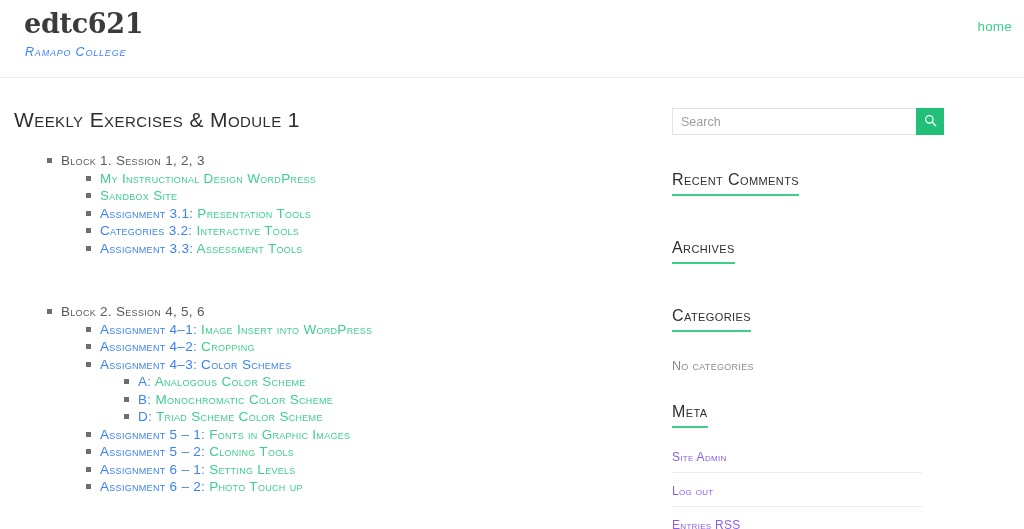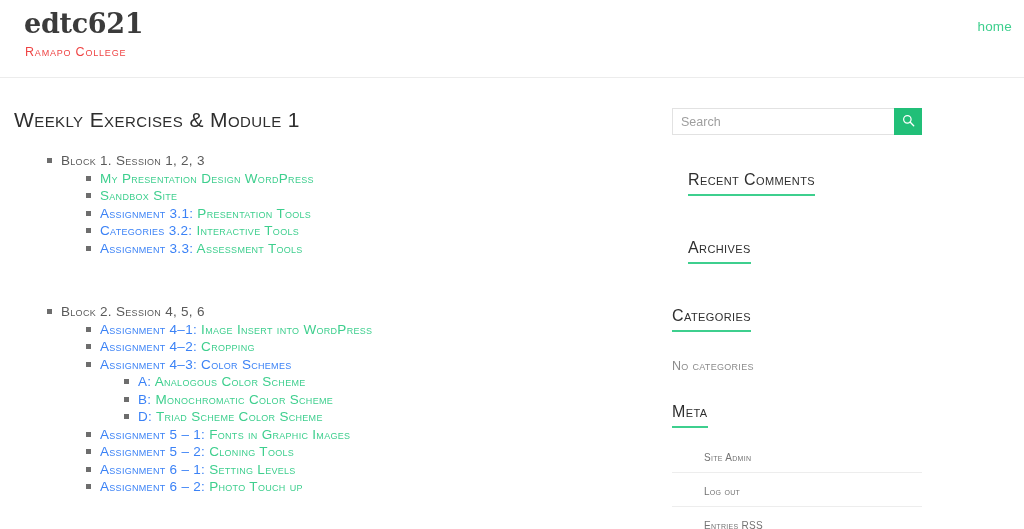--- a/index.html
+++ b/index.html
@@ -33,22 +33,23 @@
     font-size: 27px;
     letter-spacing: -0.3px;
     color: #3b3b3b;
     line-height: 1.15;
   }
   .site-tagline {
     margin: 6px 0 0 1px;
     font-size: 12.5px;
     font-variant: small-caps;
     letter-spacing: 0.8px;
-    color: #ef4444;
+    color: #3b82f6;
     font-weight: normal;
+    font-style: italic;
   }
   .site-nav {
     position: absolute;
     right: 12px;
     top: 17px;
   }
   .nav-link {
     font-size: 13.5px;
     color: #3ecf8e;
     text-decoration: none;
@@ -116,21 +117,21 @@
     color: #3ecf8e;
     text-decoration: none;
   }
   .li-row .plain { color: #3b82f6; }
   .block-gap { height: 46px; }
 
   
   .search-form {
     position: relative;
     display: flex;
-    width: 250px;
+    width: 272px;
     height: 27px;
     margin-bottom: 36px;
   }
   .search-input {
     flex: 1;
     height: 27px;
     border: 1px solid #e2e2e2;
     border-right: none;
     background: #fff;
     padding: 0 8px;
@@ -186,51 +187,50 @@
     margin: 6px 0 0 0;
     padding: 0;
     width: 250px;
   }
   ul.widget-list li {
     border-top: 1px solid #ededed;
     padding: 8px 0 7px 0;
   }
   ul.widget-list li:first-child { border-top: none; padding-top: 6px; }
   ul.widget-list a {
-    font-size: 10px;
+    font-size: 12px;
     font-variant: small-caps;
     letter-spacing: 0.3px;
-    color: #737373;
+    color: #8b5cf6;
     text-decoration: none;
-    margin-left: 32px;
   }
   ul.widget-list a.underlined { text-decoration: underline; }
 
-  .widget-gap-lg { margin-bottom: 36px; margin-left: 16px; }
+  .widget-gap-lg { margin-bottom: 36px; }
 </style>
 </head>
 <body>
 
 <header class="site-header">
   <div class="brand">
     <h1 class="site-title">edtc621</h1>
     <p class="site-tagline">Ramapo College</p>
   </div>
   <nav class="site-nav">
     <a class="nav-link" href="#">home</a>
   </nav>
 </header>
 
 <div class="page-wrap">
 
   <main class="content-col">
     <h2 class="entry-title">Weekly Exercises &amp; Module 1</h2>
     <ul class="outline" id="outline-root">
         <li class="li-row lvl-1">Block 1. Session 1, 2, 3</li>
-        <li class="li-row lvl-2"><a href="#">My Presentation Design WordPress</a></li>
+        <li class="li-row lvl-2"><a href="#">My Instructional Design WordPress</a></li>
         <li class="li-row lvl-2"><a href="#">Sandbox Site</a></li>
         <li class="li-row lvl-2"><span class="plain">Assignment 3.1: </span><a href="#">Presentation Tools</a></li>
         <li class="li-row lvl-2"><span class="plain">Categories 3.2: </span><a href="#">Interactive Tools</a></li>
         <li class="li-row lvl-2"><span class="plain">Assignment 3.3: </span><a href="#">Assessment Tools</a></li>
         <li class="block-gap"></li>
         <li class="li-row lvl-1">Block 2. Session 4, 5, 6</li>
         <li class="li-row lvl-2"><span class="plain">Assignment 4–1: </span><a href="#">Image Insert into WordPress</a></li>
         <li class="li-row lvl-2"><span class="plain">Assignment 4–2: </span><a href="#">Cropping</a></li>
         <li class="li-row lvl-2"><span class="plain">Assignment 4–3: Color Schemes</span></li>
         <li class="li-row lvl-3"><span class="plain">A: </span><a href="#">Analogous Color Scheme</a></li>

